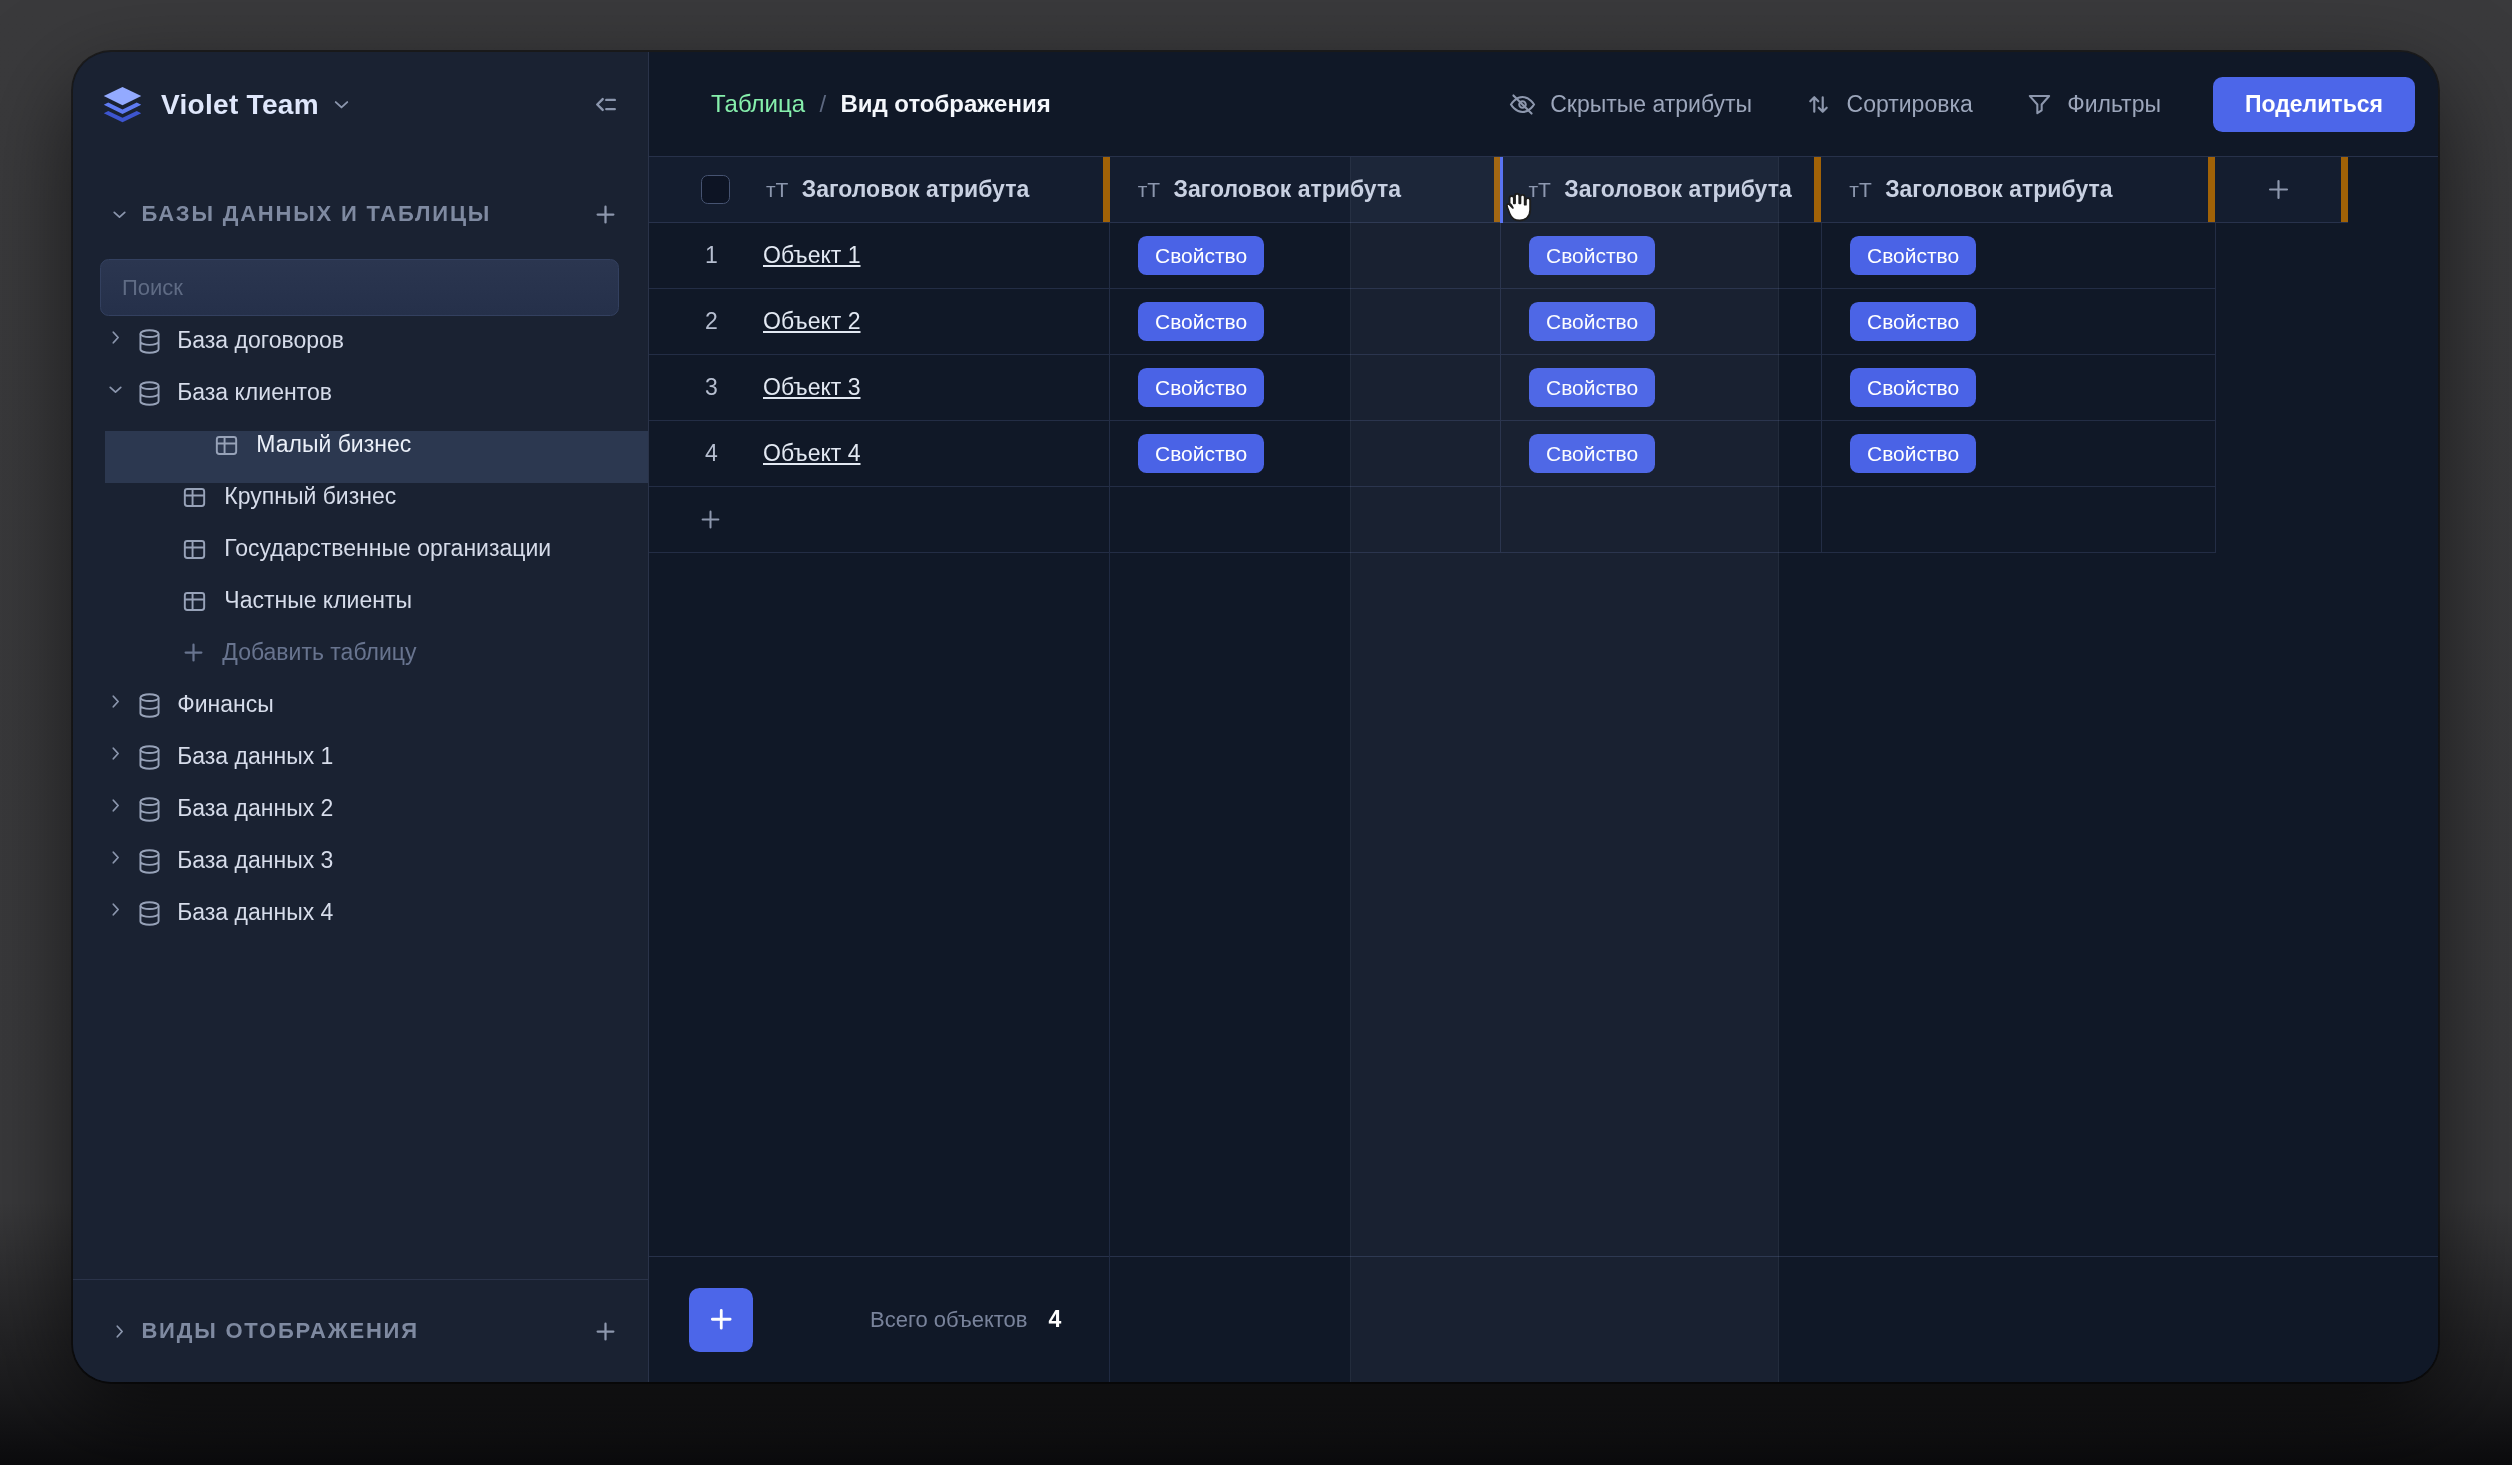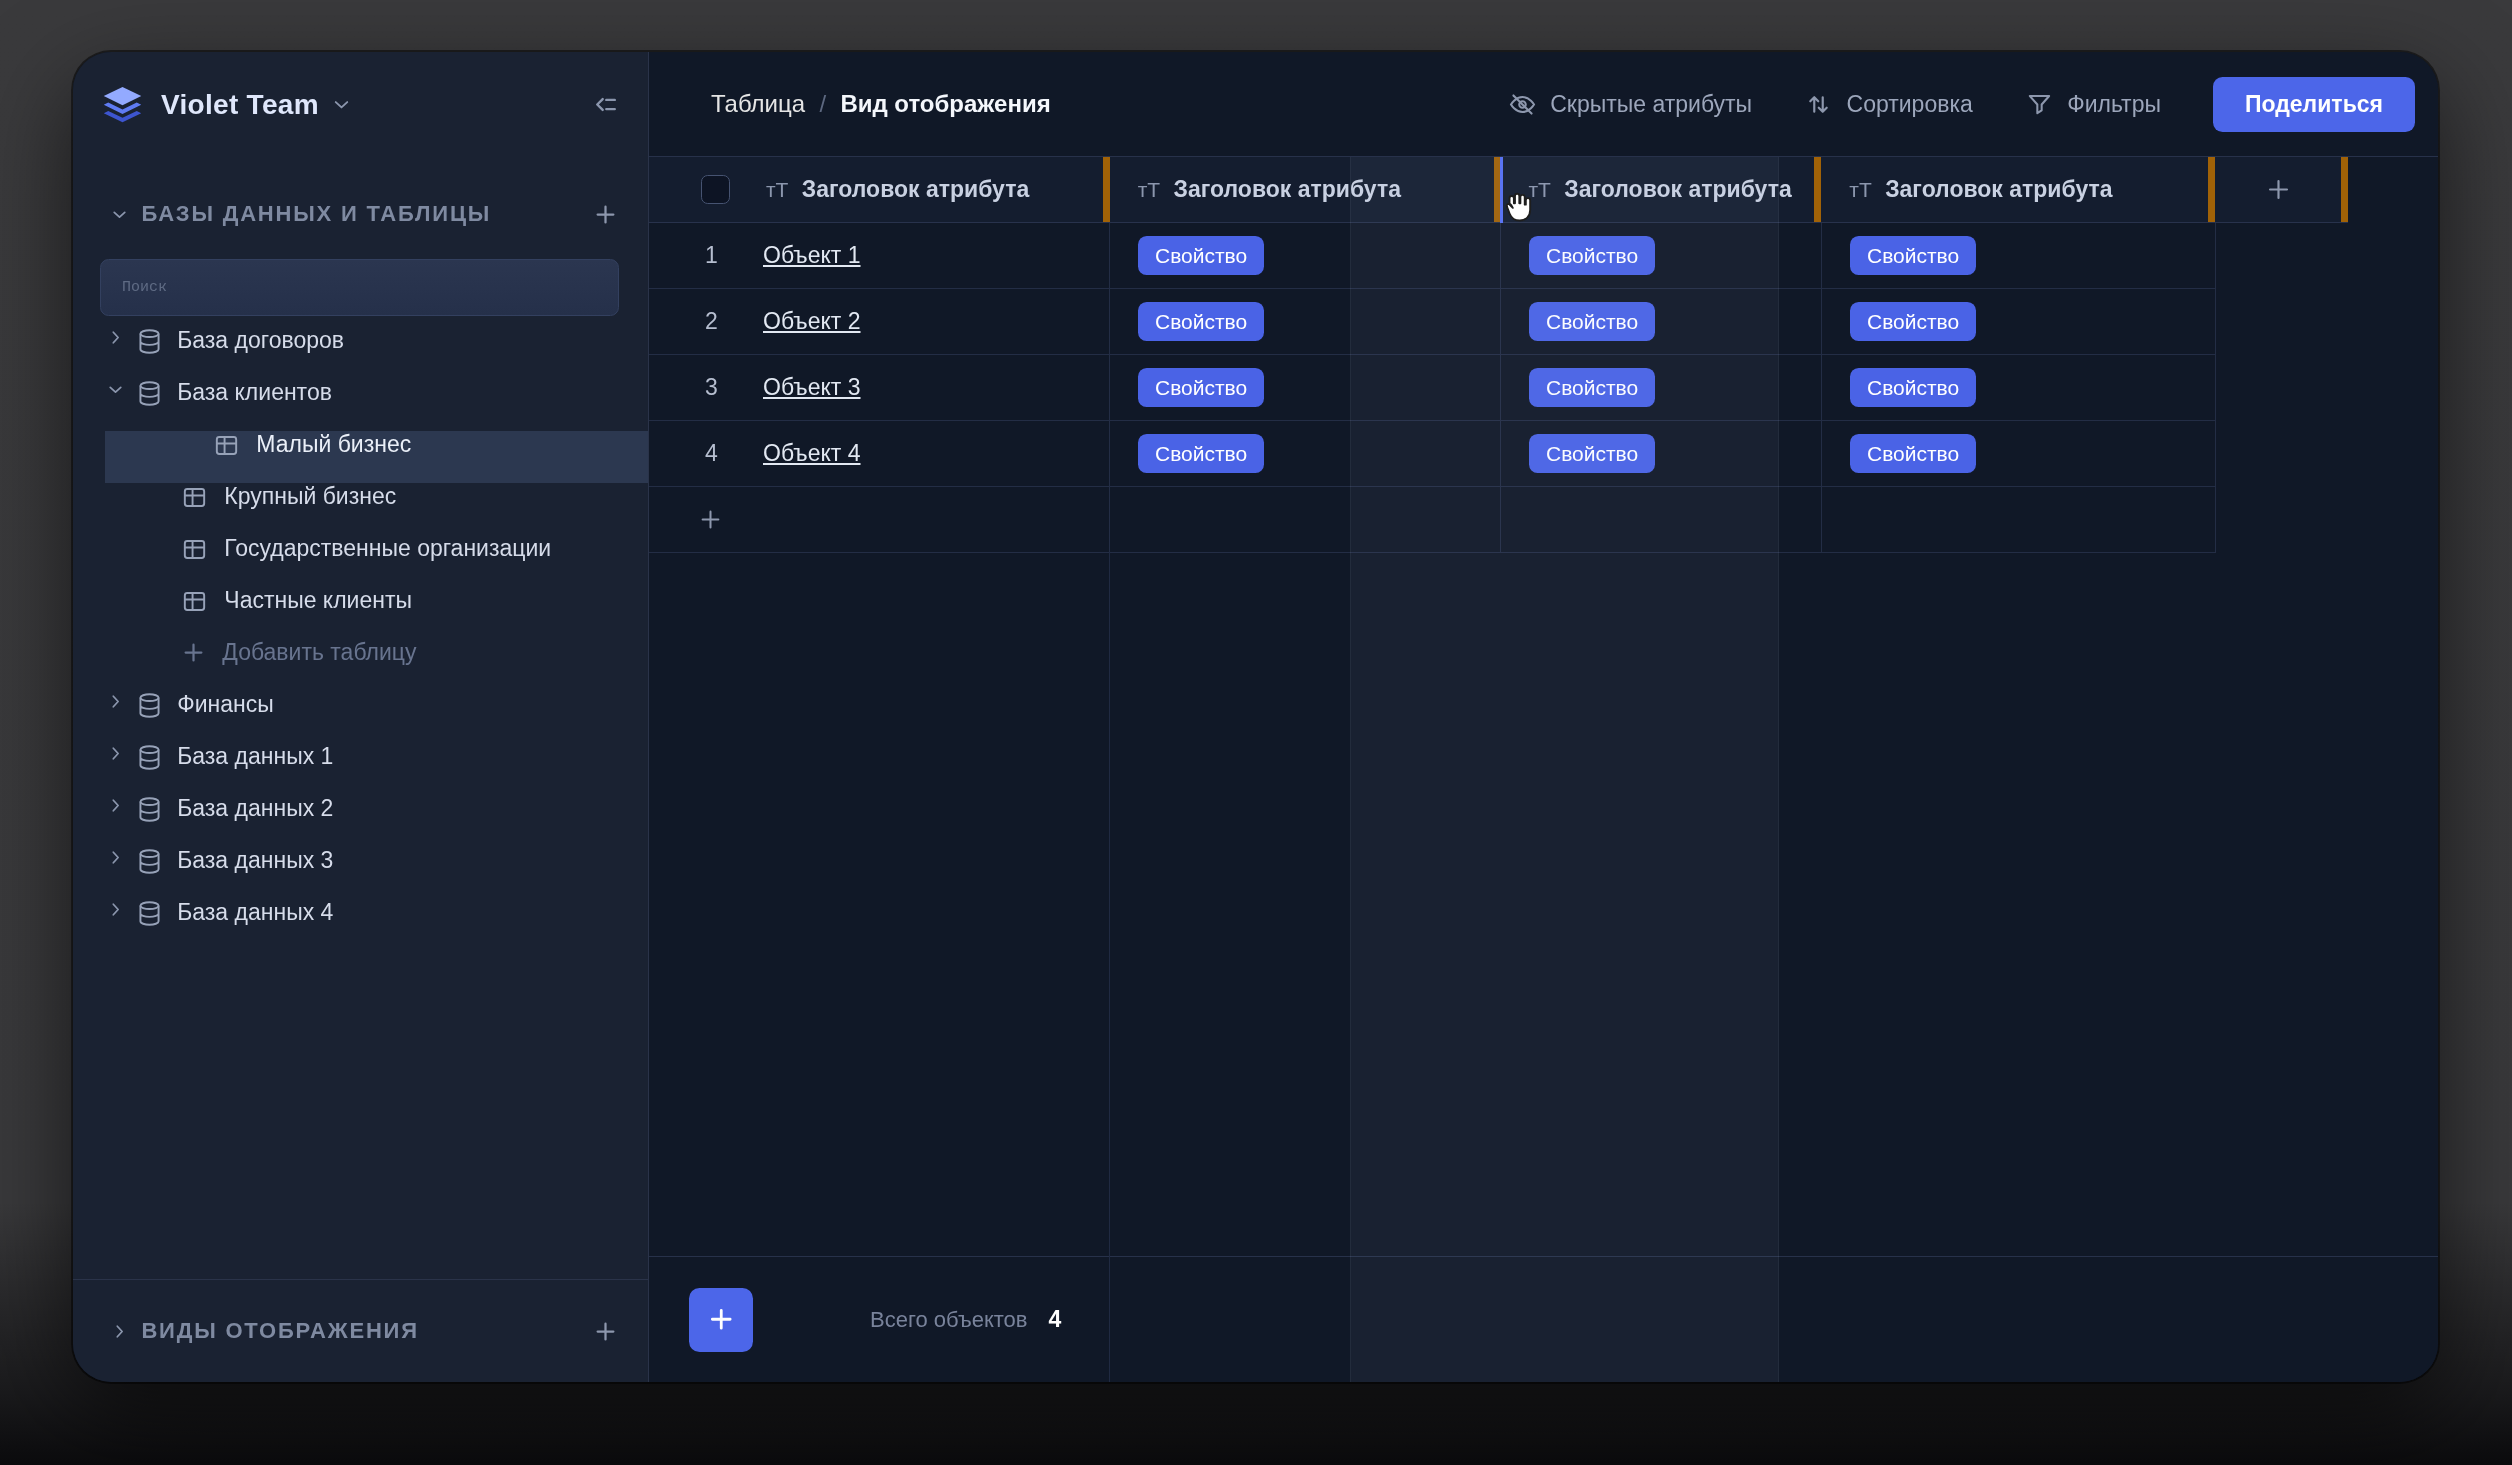--- a/index.html
+++ b/index.html
@@ -28,37 +28,37 @@
   .side-top { height: 105px; display: flex; align-items: center; padding: 0 29px 0 27px; flex: 0 0 auto; }
   .logo { width: 45px; height: 45px; margin-right: 16px; display: flex; }
   .team-name { font-size: 28px; font-weight: bold; color: #dfe7fb; letter-spacing: 0.3px; }
   .team-chevron { color: #8b96ad; margin-left: 11.4px; display: flex; }
   .collapse { margin-left: auto; color: #8b96ad; display: flex; }
   .section-head { display: flex; align-items: center; padding: 0 29px 0 36px; height: 50px; margin-top: 32px; color: #7f8aa1; flex: 0 0 auto; }
   .sh-chev { display: flex; color: #8b96ad; margin-right: 11.4px; }
   .section-label { font-size: 22px; font-weight: bold; letter-spacing: 1.8px; }
   .sh-plus { margin-left: auto; color: #8d97ad; display: flex; }
   .search { margin: 20px 29px 11.4px 27px; height: 57px; background: linear-gradient(180deg,#2b3650,#25304a); border: 1px solid #33405f; border-radius: 8.6px; display: flex; align-items: center; padding: 0 21px; flex: 0 0 auto; }
-  .search input { background: transparent; border: 0; outline: 0; width: 100%; color: #cdd5e4; font-size: 15px; font-family: Liberation Mono, monospace; }
+  .search input { background: transparent; border: 0; outline: 0; width: 100%; color: #cdd5e4; font-size: 22px; font-family: Liberation Sans, sans-serif; }
   .search input::placeholder { color: #5f6b84; }
   .tree { flex: 1 1 auto; overflow: hidden; }
   .trow { height: 52px; display: flex; align-items: flex-start; color: #d6dcea; font-size: 23px; cursor: default; }
   .trow .chev { margin-left: 32px; width: 25px; display: flex; color: #8b96ad; flex: 0 0 auto; }
   .trow .ico { margin-left: 4.8px; margin-right: 13.4px; display: flex; color: #97a2b8; flex: 0 0 auto; }
   .trow.child .ico { margin-left: 107px; margin-right: 15.3px; }
   .trow.selected { background: #2c3850; margin-left: 32px; }
   .trow.selected .lbl { color: #eaeff8; }
   .trow.add-tbl { color: #68748f; }
   .trow.add-tbl .ico { margin-left: 107px; margin-right: 15.3px; color: #68748f; }
   .views-row { margin-top: auto; height: 103px; border-top: 1px solid #2a3349; display: flex; align-items: center; padding: 0 29px 0 36px; color: #7f8aa1; flex: 0 0 auto; }
   
   .main { flex: 1 1 auto; display: flex; flex-direction: column; position: relative; background: #101827; }
   .app-header { height: 105px; border-bottom: 1px solid #27314a; display: flex; align-items: center; padding: 0 23px 0 62px; flex: 0 0 auto; }
   .breadcrumb { display: flex; align-items: center; gap: 14.3px; font-size: 24px; }
-  .crumb-parent { color: #e5e5e5; }
+  .crumb-parent { color: #86efac; }
   .crumb-sep { color: #5d6880; }
   .crumb-current { color: #f4f7fc; font-weight: bold; }
   .toolbar { margin-left: auto; display: flex; align-items: center; gap: 52px; }
   .tool { display: flex; align-items: center; gap: 13.4px; color: #9ca6bb; font-size: 23px; cursor: default; }
   .tool .t-ico { display: flex; color: #8d97ad; }
   .share-btn { background: #4c66e9; color: #ffffff; border: 0; border-radius: 9.5px; height: 55px; padding: 0 32px; font-size: 23px; font-weight: bold; font-family: inherit; }
   .content { flex: 1 1 auto; position: relative; }
   .grid-header { display: flex; height: 66px; width: 1699px; background: #141d2f; border-bottom: 1px solid #28324c; }
   .gh-cell { display: flex; align-items: center; border-right: 7px solid #a16207; color: #c9d1e2; font-size: 23px; font-weight: bold; }
   .c1 { width: 461px; } .c2 { width: 391px; } .c3 { width: 321px; } .c4 { width: 394px; } .c5 { width: 133px; }

